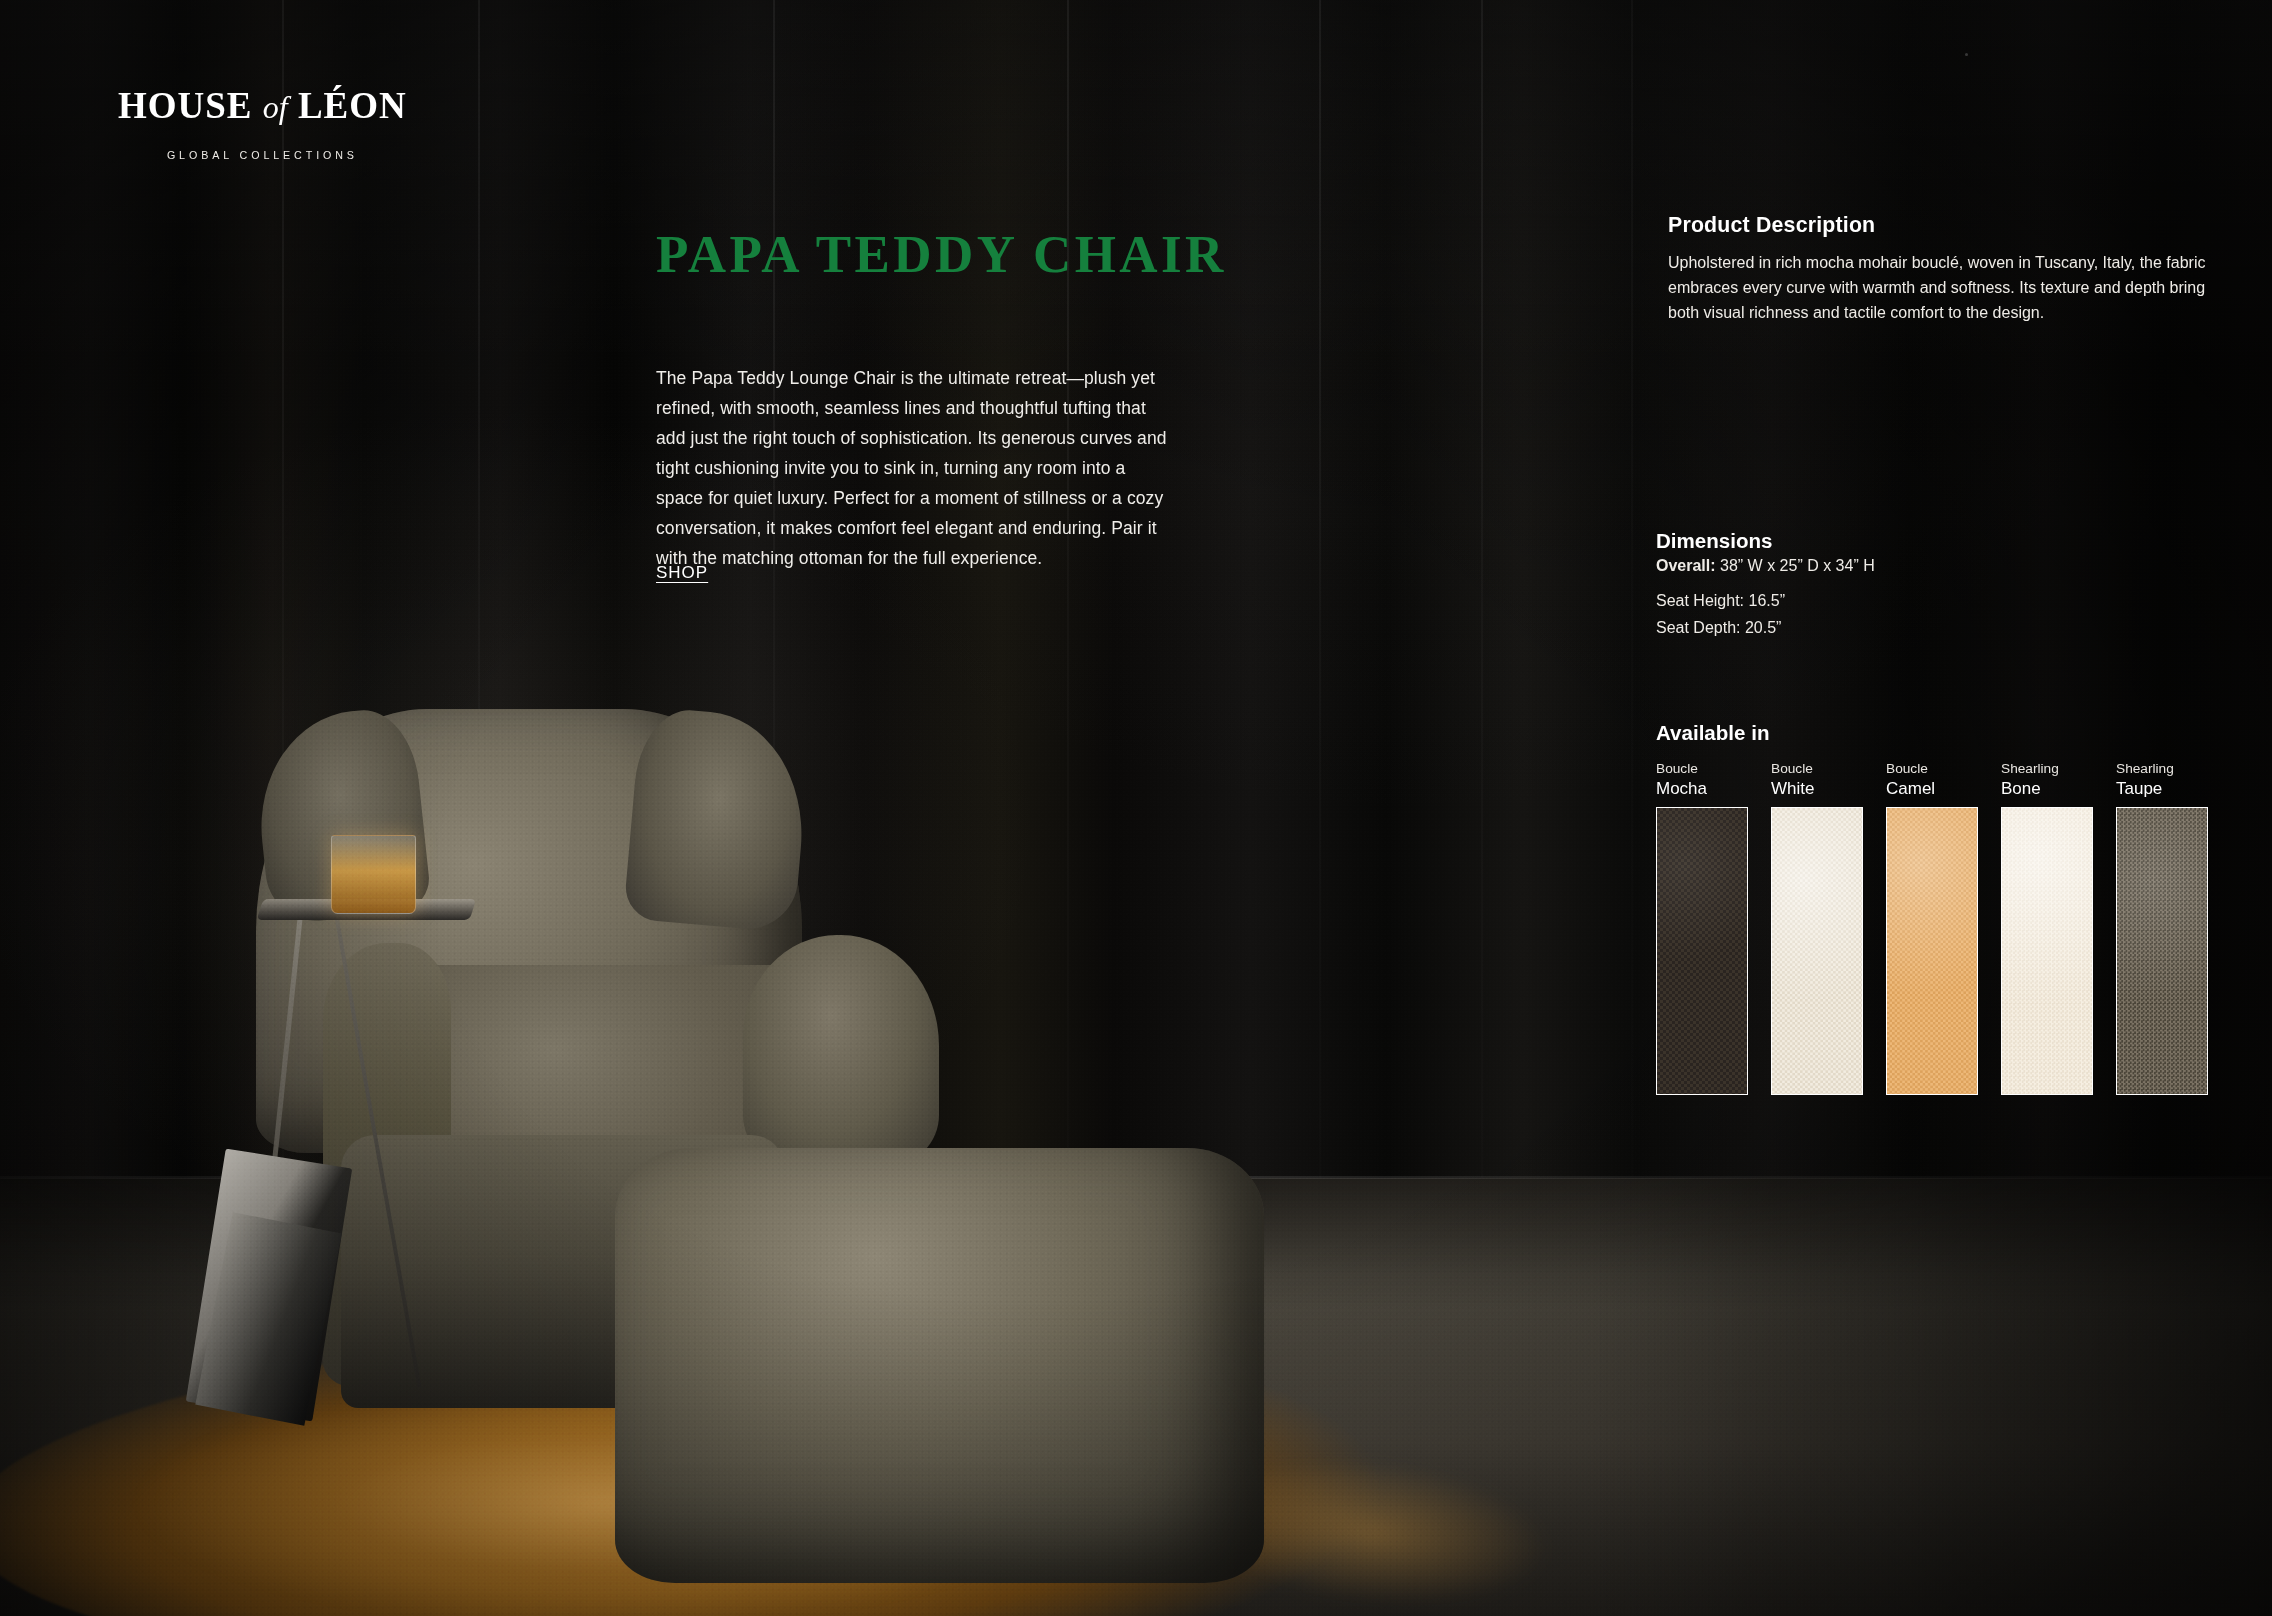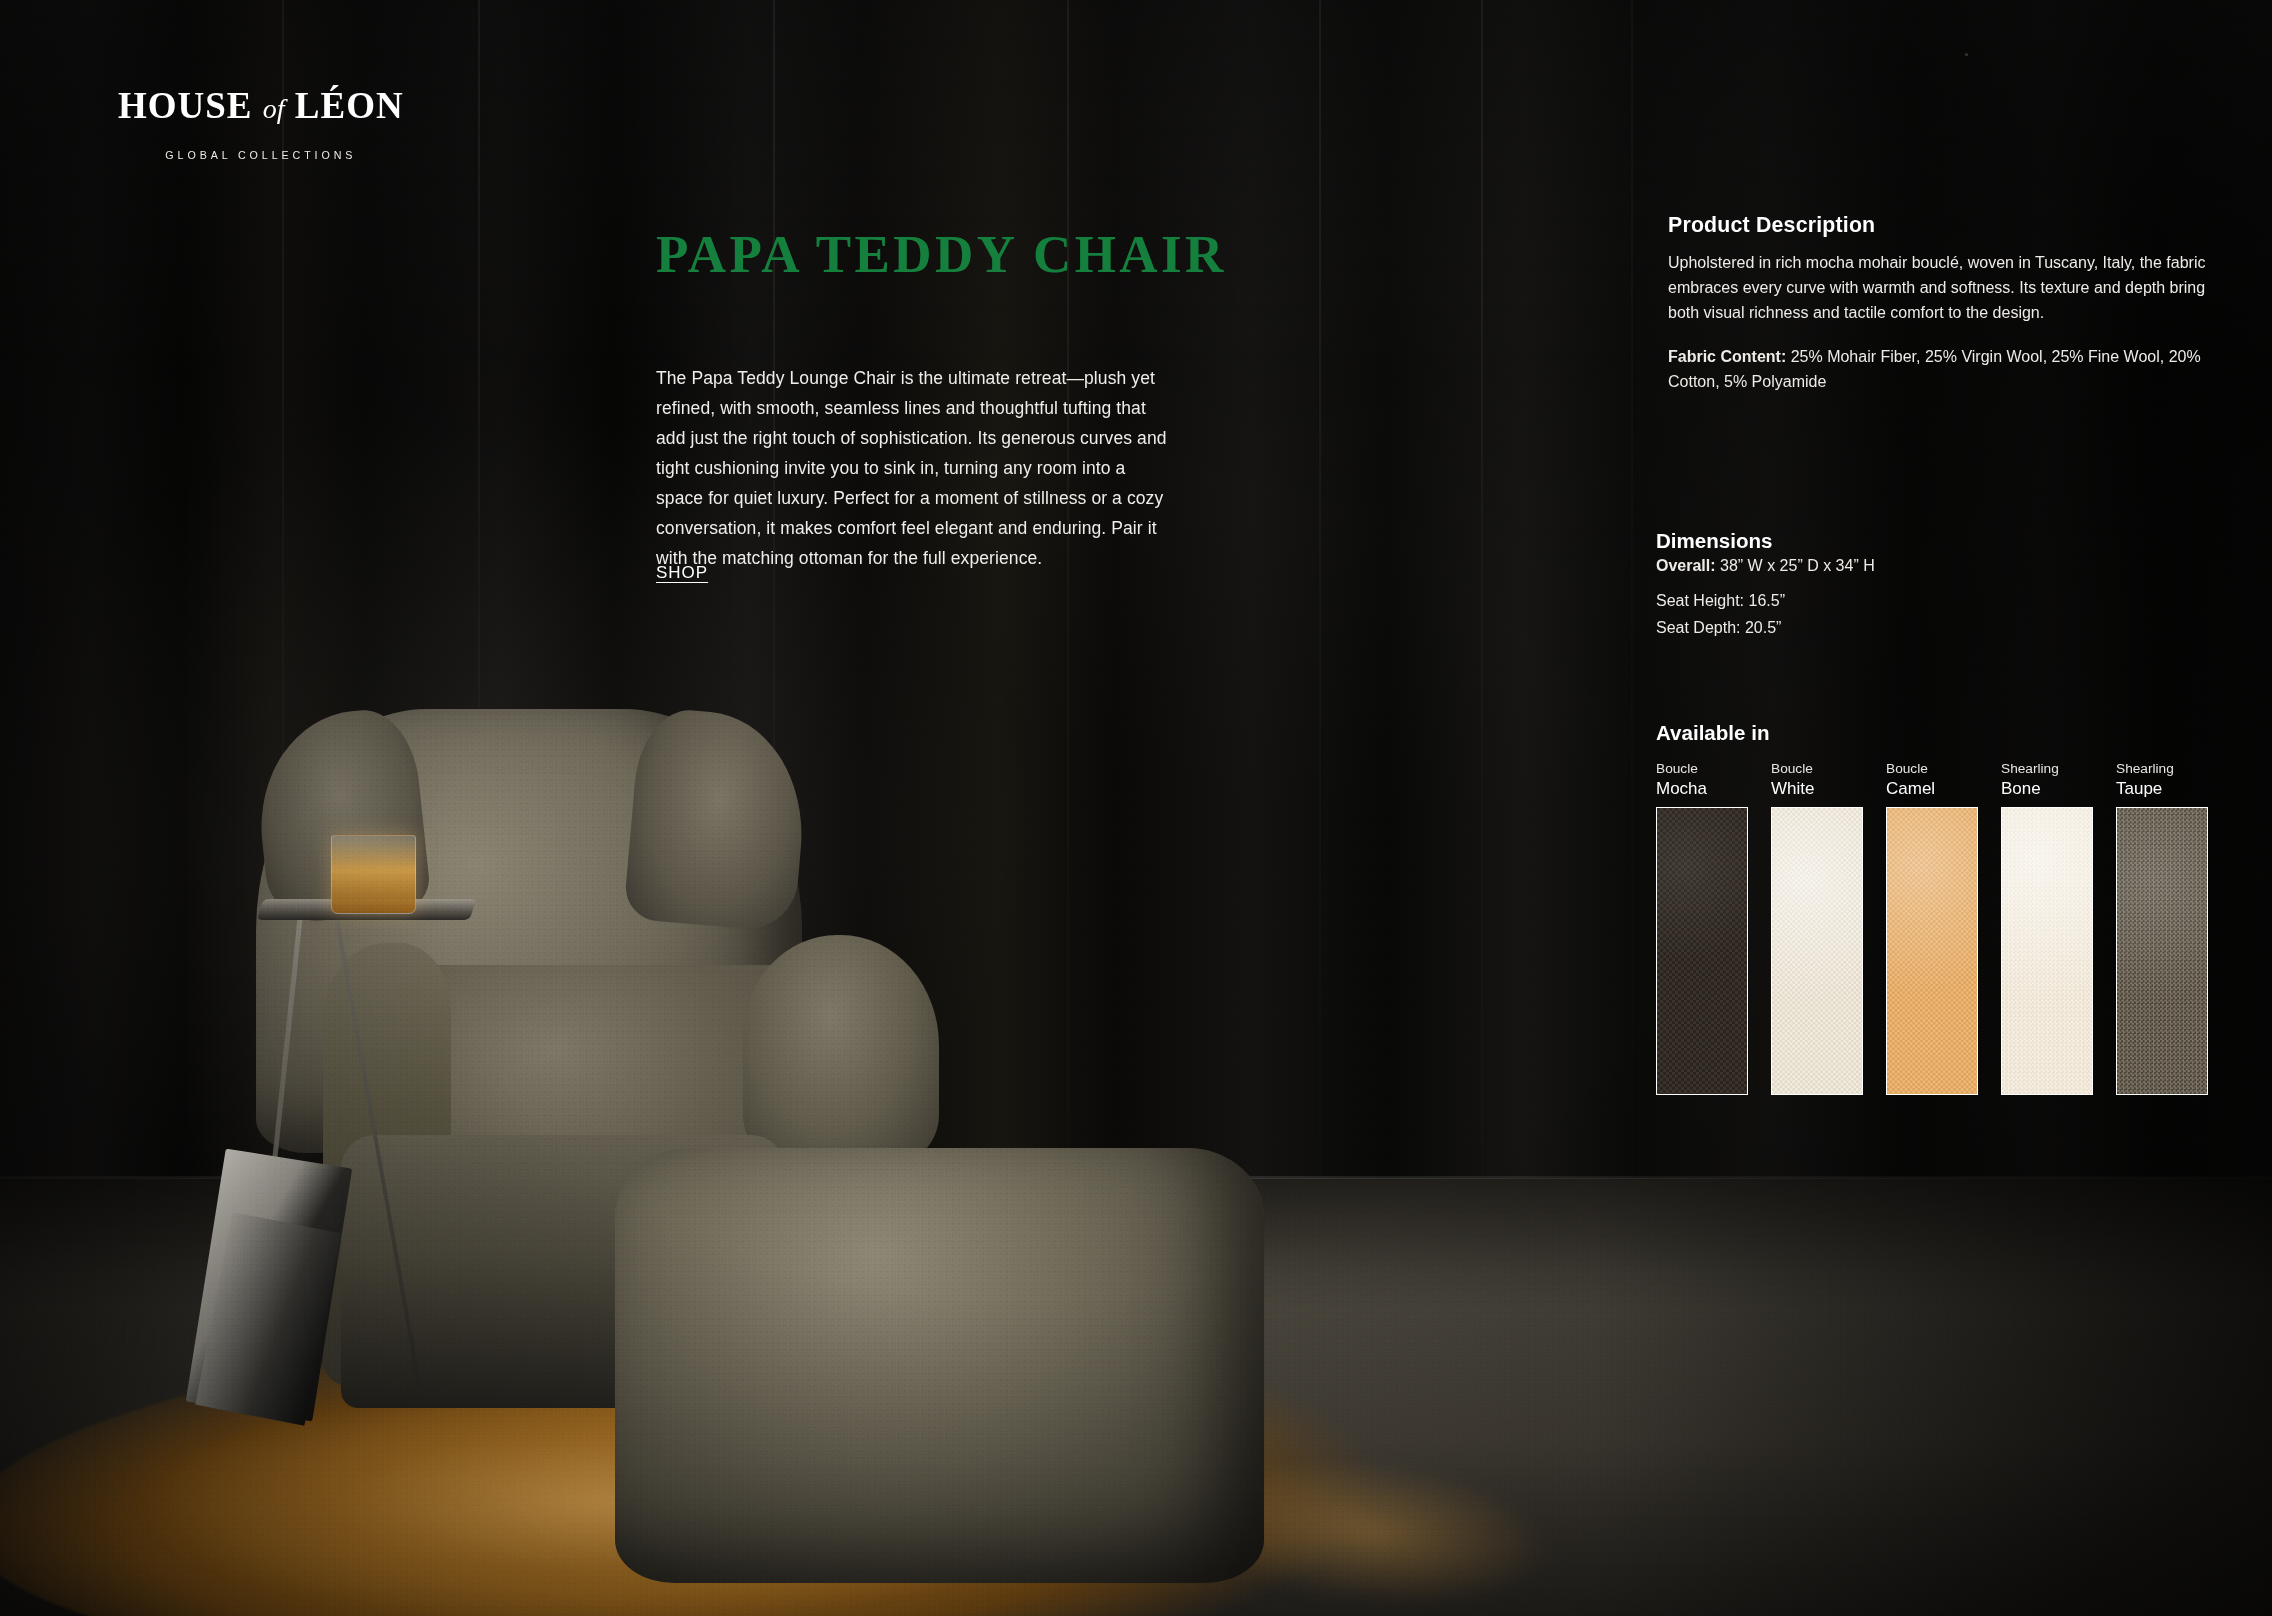--- a/index.html
+++ b/index.html
@@ -212,21 +212,21 @@
     font-family:"Liberation Serif", serif;
     font-weight:700;
     font-size:37px;
     letter-spacing:1px;
     color:#fff;
     white-space:nowrap;
   }
   .logo-main .of{
     font-style:italic;
     font-weight:400;
-    font-size:28px;
+    font-size:32px;
     letter-spacing:0;
   }
   .logo-sub{
     margin-top:22px;
     font-size:10.7px;
     letter-spacing:3.9px;
     color:#efece7;
     text-align:center;
     font-family:"Liberation Sans", sans-serif;
   }
@@ -392,21 +392,20 @@
   <h1 class="headline">PAPA TEDDY CHAIR</h1>
 
   <p class="body-copy">The Papa Teddy Lounge Chair is the ultimate retreat—plush yet refined, with smooth, seamless lines and thoughtful tufting that add just the right touch of sophistication. Its generous curves and tight cushioning invite you to sink in, turning any room into a space for quiet luxury. Perfect for a moment of stillness or a cozy conversation, it makes comfort feel elegant and enduring. Pair it with the matching ottoman for the full experience.</p>
 
   <a class="shop-link" href="#">SHOP</a>
 
   <section class="rcol">
     <h2>Product Description</h2>
     <p>Upholstered in rich mocha mohair bouclé, woven in Tuscany, Italy, the fabric embraces every curve with warmth and softness. Its texture and depth bring both visual richness and tactile comfort to the design.</p>
     <div class="spacer-sm"></div>
-    <p><b>Fabric Content:</b><span> 25% Mohair Fiber, 25% Virgin Wool, 25% Fine Wool,  20% Cotton, 5% Polyamide</span></p>
   </section>
 
   <section class="sec-dimensions">
     <h2>Dimensions</h2>
     <div class="line first"><b>Overall:</b><span> 38” W x 25” D x 34” H</span></div>
     <div class="line">Seat Height: 16.5”</div>
     <div class="line">Seat Depth: 20.5”</div>
   </section>
 
   <section class="sec-available">

